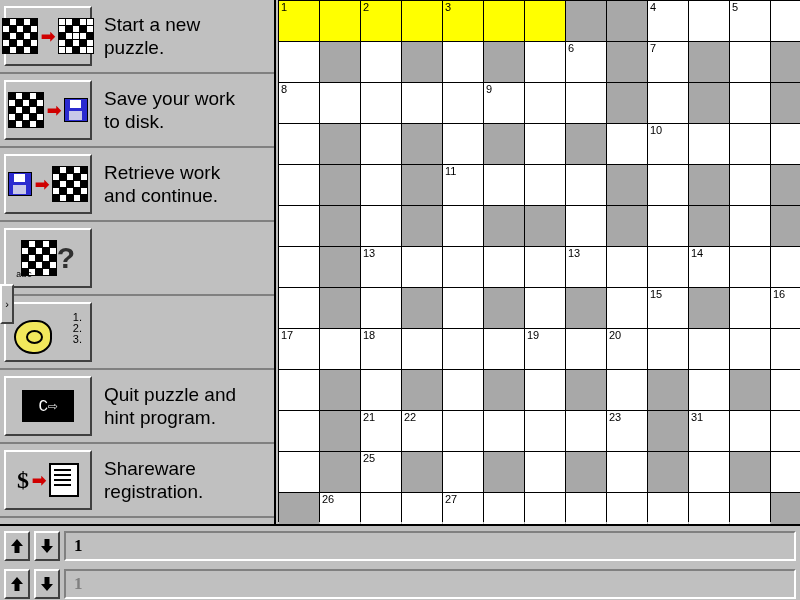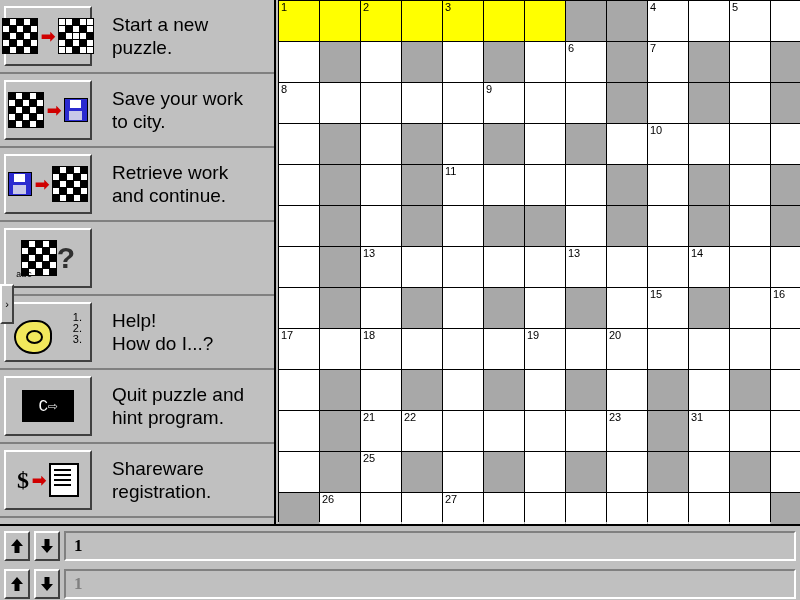--- a/index.html
+++ b/index.html
@@ -51,21 +51,21 @@
     border-left: 2px solid #ffffff;
     border-right: 2px solid #404040;
     border-bottom: 2px solid #404040;
     display: flex;
     align-items: center;
     justify-content: center;
     flex: 0 0 auto;
     position: relative;
   }
   .menu-label {
-    margin-left: 20px;
+    margin-left: 12px;
     font-size: 19px;
     line-height: 23px;
     color: #000;
     white-space: pre-line;
     font-family: "Liberation Sans", sans-serif;
   }
 
   
   .mini-grid {
     display: grid;
@@ -391,21 +391,21 @@
           <div class="b"></div>
             <div></div>
             <div class="b"></div>
             <div></div>
             <div class="b"></div>
         </div>
         <span class="arrow-red">➡</span>
         <div class="disk"></div>
       </div>
       <div class="menu-label">Save your work
-to city.</div>
+to disk.</div>
     </div>
 
     <div class="menu-item">
       <div class="btn-icon">
         <div class="disk"></div>
         <span class="arrow-red">➡</span>
         <div class="mini-grid">
           <div class="b"></div>
             <div></div>
             <div class="b"></div>
@@ -471,22 +471,20 @@
       </div>
     </div>
 
     <div class="menu-item">
       <div class="btn-icon">
         <div class="hand"></div>
         <div class="numlist" style="white-space:pre-line">1.
 2.
 3.</div>
       </div>
-      <div class="menu-label">Help!
-How do I...?</div>
     </div>
 
     <div class="menu-item">
       <div class="btn-icon">
         <div class="exitbox">C⇨</div>
       </div>
       <div class="menu-label">Quit puzzle and
 hint program.</div>
     </div>
 

